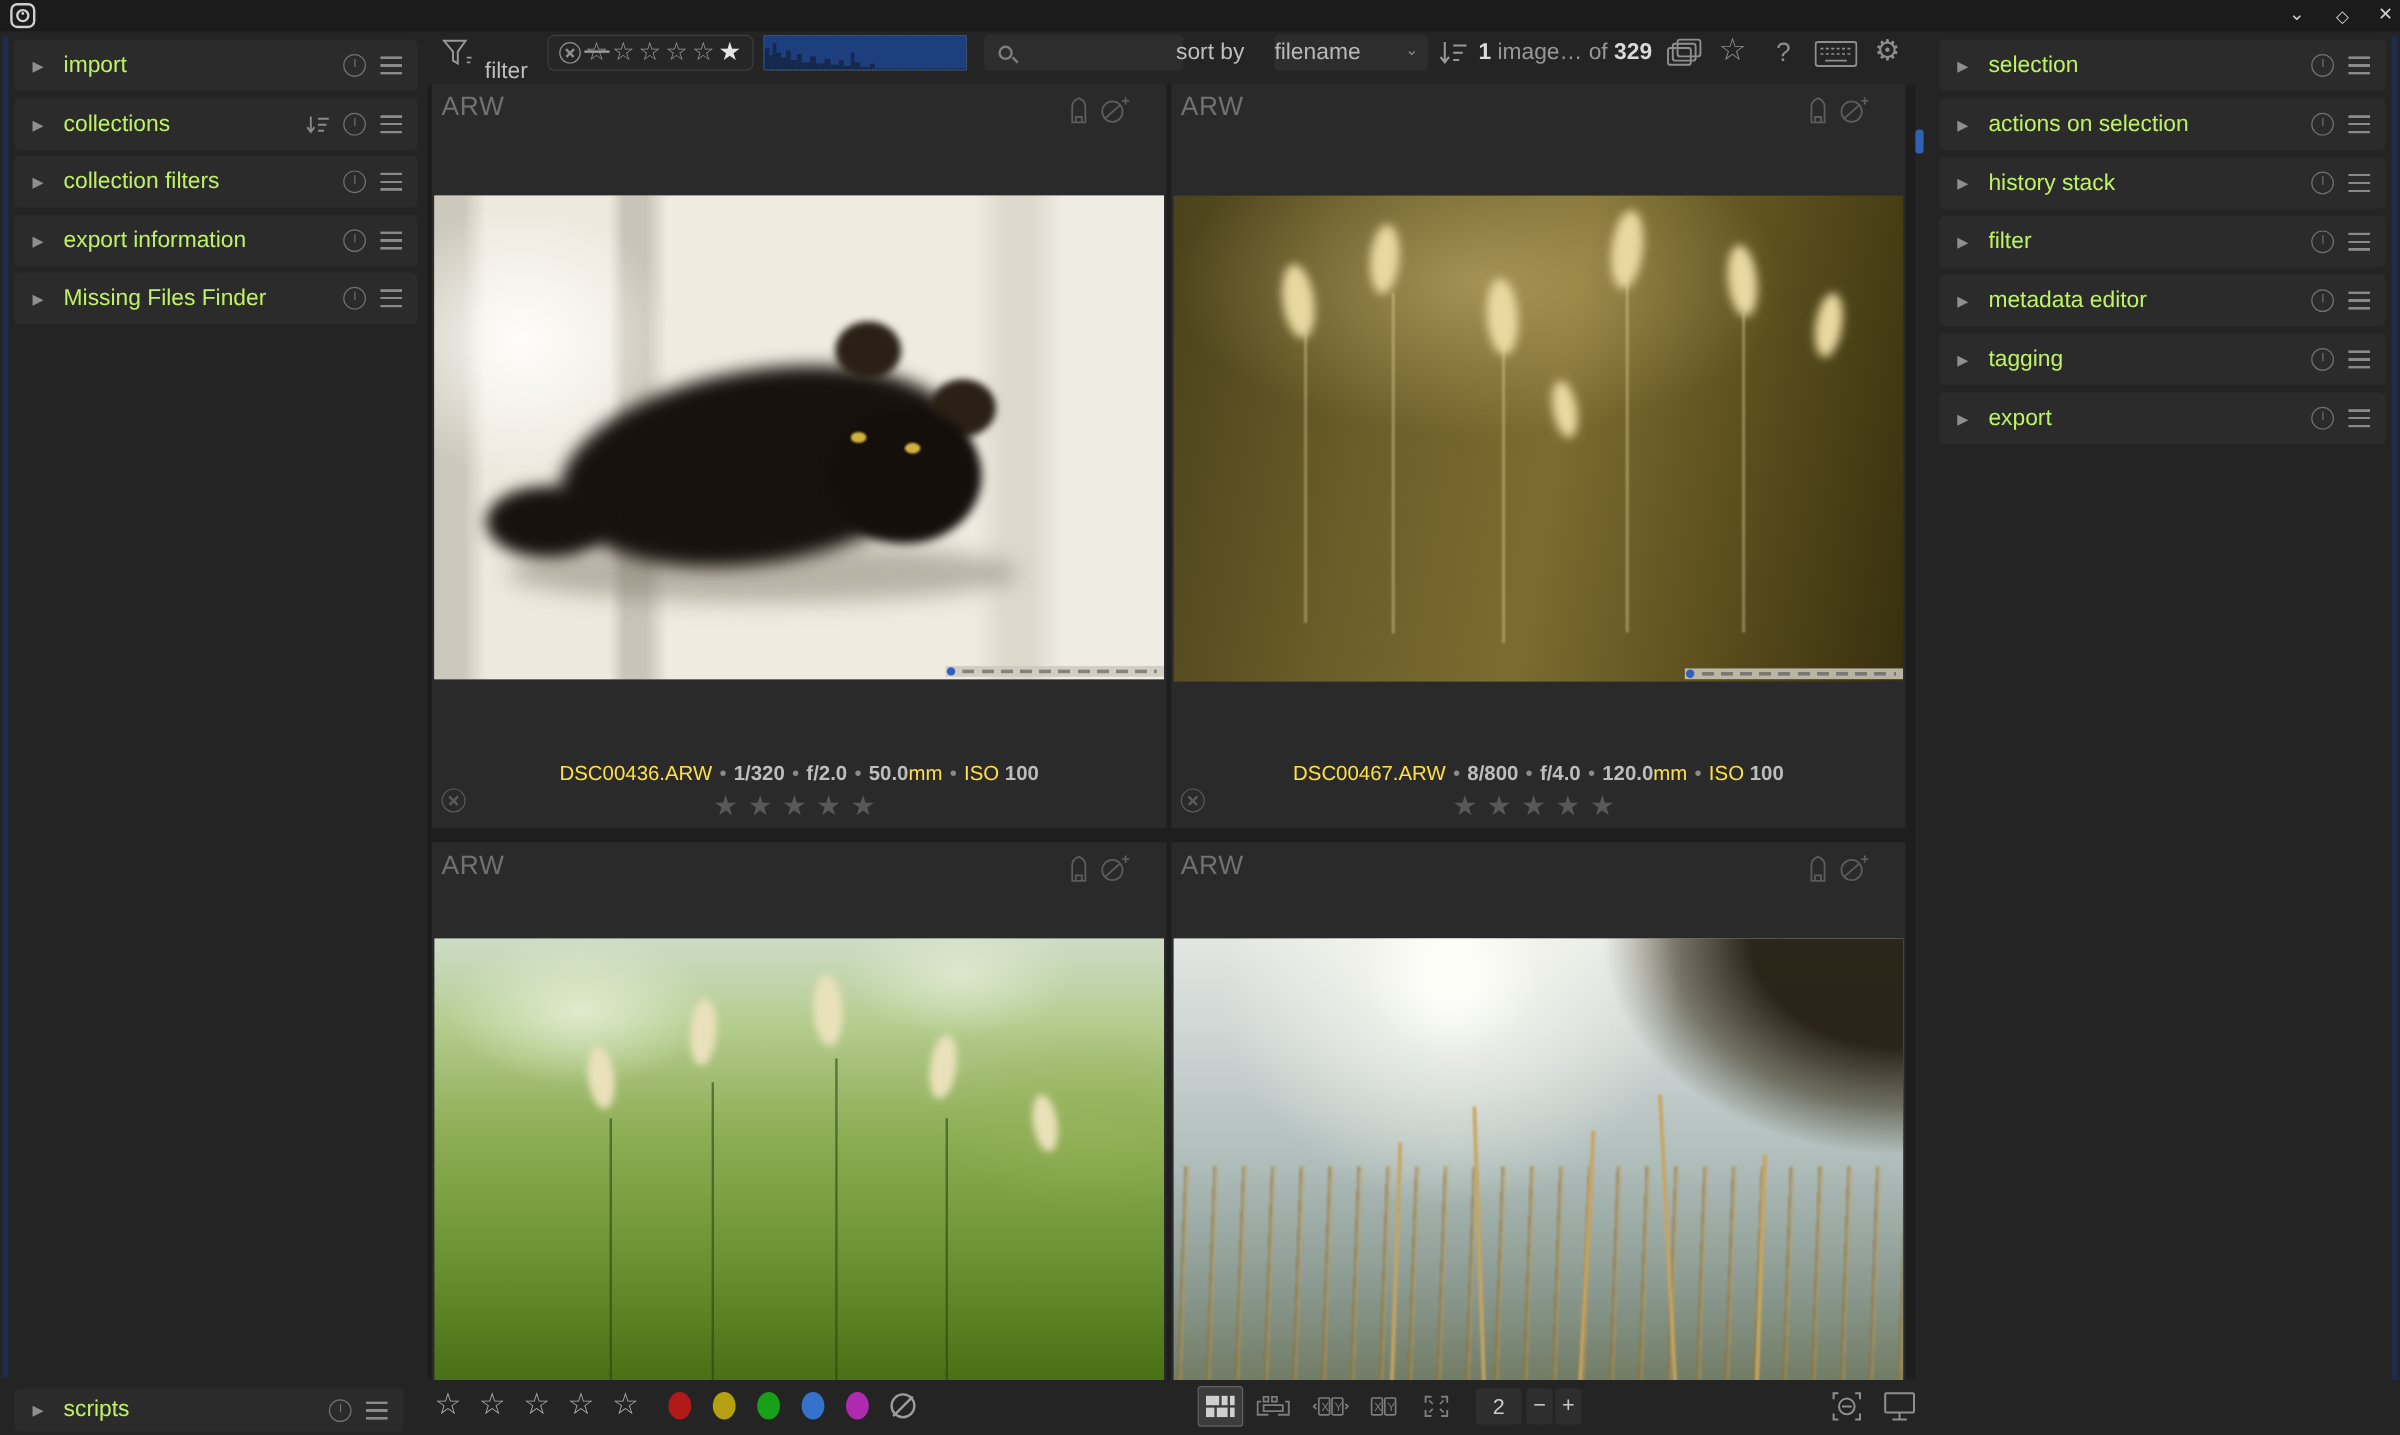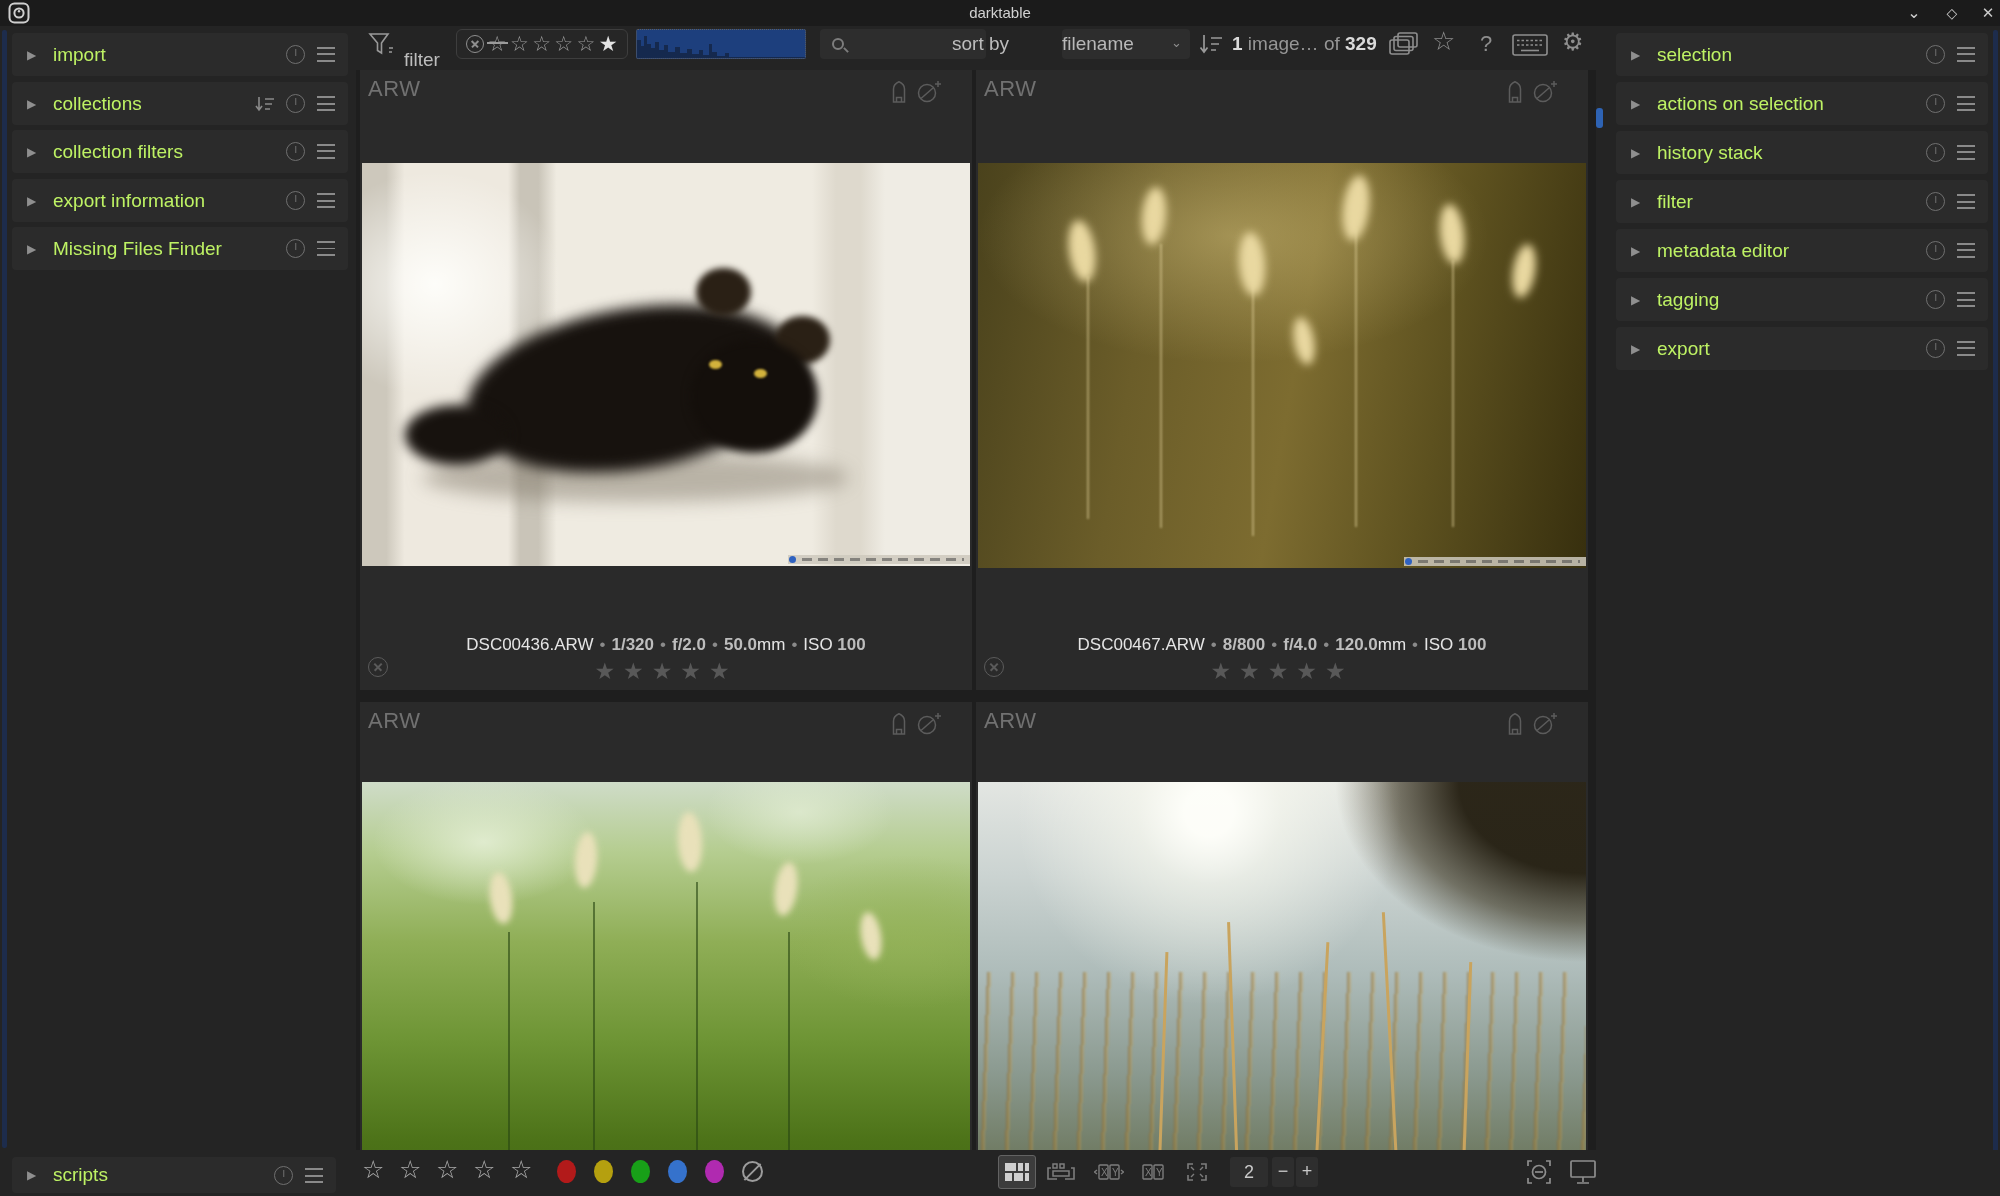--- a/index.html
+++ b/index.html
@@ -50,21 +50,21 @@
 .count{left:1232px;top:33px;font-size:19px;color:#969696;white-space:nowrap}
 .count b{color:#dadada;font-weight:bold}
 .tbicon{color:#8e8e8e}
 
 .center{position:absolute;left:356px;top:70px;width:1240px;height:1080px;background:#1e1e1e}
 .cell{position:absolute;width:612px;background:#2a2a2a;overflow:hidden}
 .fmt{position:absolute;left:8px;top:6px;font-size:22px;color:#717171;letter-spacing:.5px}
 .thumb-ic{position:absolute;top:10px}
 .photo{position:absolute;left:2px;width:608px;overflow:hidden}
 .cap{position:absolute;left:0;right:0;text-align:center;font-size:17px;white-space:nowrap}
-.cap .dim{color:#e5e5e5}.cap .val{color:#bdbdbd;font-weight:bold}.cap .sep{color:#8a8a8a;margin:0 6px}
+.cap .dim{color:#fde047}.cap .val{color:#bdbdbd;font-weight:bold}.cap .sep{color:#8a8a8a;margin:0 6px}
 .rating{position:absolute;left:0;right:0;text-align:center;font-size:23px;letter-spacing:8px;color:#585858}
 .cell-reject{position:absolute;left:8px;width:20px;height:20px;border:1.5px solid #5b5b5b;border-radius:50%}
 .cell-reject::before,.cell-reject::after{content:"";position:absolute;left:50%;top:50%;width:10px;height:1.5px;background:#5b5b5b}
 .cell-reject::before{transform:translate(-50%,-50%) rotate(45deg)}
 .cell-reject::after{transform:translate(-50%,-50%) rotate(-45deg)}
 .blob{position:absolute;border-radius:50%}
 .exifbar{position:absolute;right:0;bottom:2px;width:30%;height:9px;background:rgba(206,201,189,.85);display:flex;align-items:center}
 .exifbar .bdot{width:7px;height:7px;border-radius:50%;background:#2f62c0;margin-left:1px;flex:0 0 auto}
 .exifbar .etext{flex:1;height:3px;margin:0 6px;background:repeating-linear-gradient(90deg,rgba(70,70,70,.55) 0 10px,transparent 10px 16px)}
 
@@ -112,21 +112,20 @@
 <body>
 
 <div class="titlebar">
   <span class="logo">
     <svg width="22" height="22" viewBox="0 0 22 22">
         <rect x="1.5" y="1.5" width="19" height="19" rx="5" fill="none" stroke="#cfcfcf" stroke-width="2"></rect>
         <circle cx="11" cy="11" r="4.6" fill="none" stroke="#cfcfcf" stroke-width="2"></circle>
         <circle cx="11" cy="9.2" r="1.2" fill="#cfcfcf"></circle>
       </svg>
   </span>
-  <div class="app-title">darktable</div>
   <span class="winbtn wb-min">⌄</span>
   <span class="winbtn wb-max">◇</span>
   <span class="winbtn wb-close">✕</span>
 </div>
 
 <div class="sb sb-left"></div>
 <div class="sb sb-right"></div>
 <div class="sb-center-thumb"></div>
 
 <div>
@@ -236,21 +235,21 @@
     <svg width="168" height="28" viewBox="0 0 168 28" preserveAspectRatio="none">
         <path d="M0 28 L0 10 L4 10 L4 16 L7 16 L7 6 L10 6 L10 14 L14 14 L14 18 L18 18 L18 12 L22 12 L22 20 L27 20 L27 15 L31 15 L31 22 L38 22 L38 17 L43 17 L43 23 L50 23 L50 19 L55 19 L55 24 L62 24 L62 20 L66 20 L66 25 L72 25 L72 14 L75 14 L75 22 L80 22 L80 26 L88 26 L88 23 L92 23 L92 27 L168 27 L168 28 Z" fill="#15294e"></path>
       </svg>
   </div>
 
   <div class="tb searchbox">
     <span class="mag"></span>
     <input value="" style="">
   </div>
 
-  <span class="tb tb-label" style="left:952px;top:33px">sort by</span>
+  <span class="tb tb-label" style="left:980px;top:33px">sort by</span>
   <div class="tb dropdown">
     <span class="dval">filename</span>
     <span class="chev">⌄</span>
   </div>
   <span class="tb" style="left:1198px;top:32px">
     <svg width="26" height="24" viewBox="0 0 26 24">
         <path d="M6 3 V19 M2.5 15.5 L6 20 L9.5 15.5" fill="none" stroke="#999" stroke-width="1.7"></path>
         <path d="M13 6 H24 M13 12 H21 M13 18 H18" stroke="#999" stroke-width="1.7"></path>
       </svg>
   </span>

